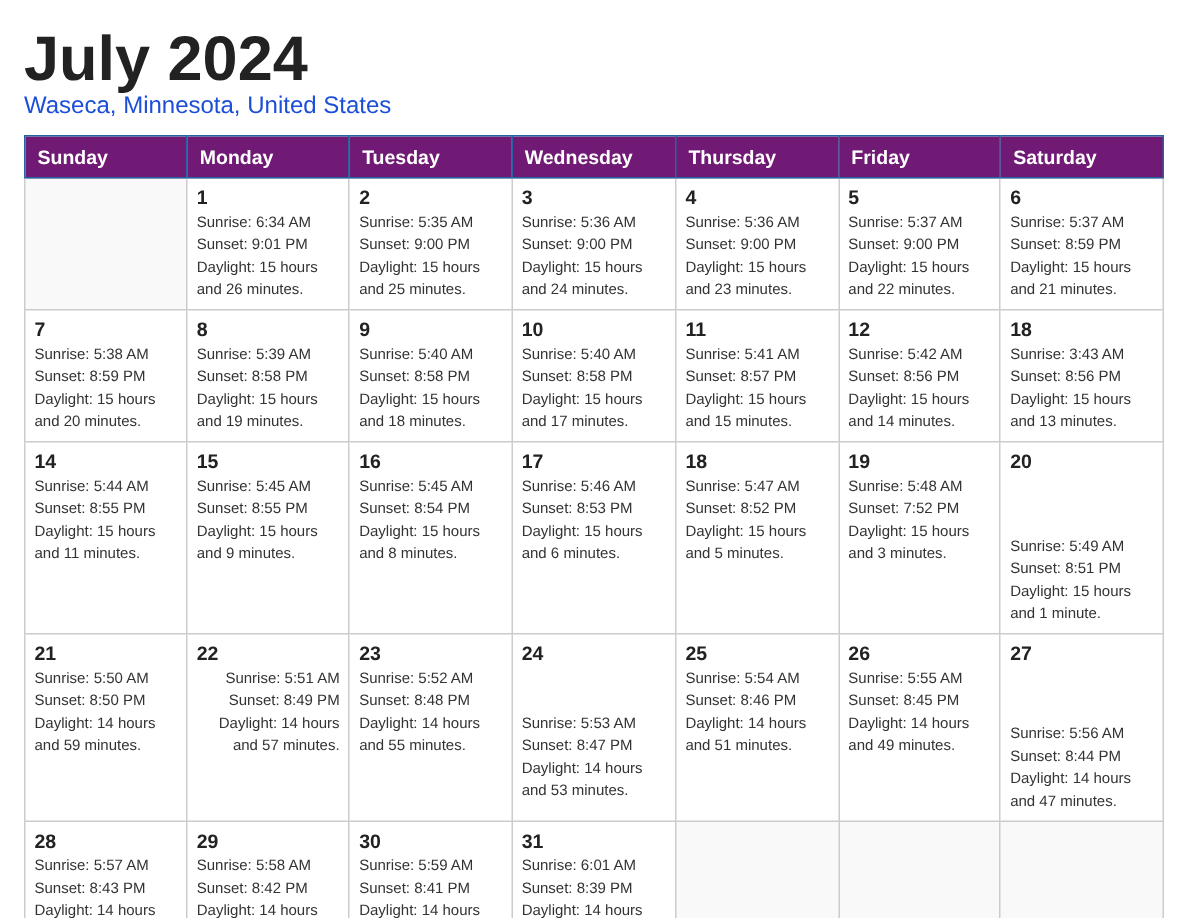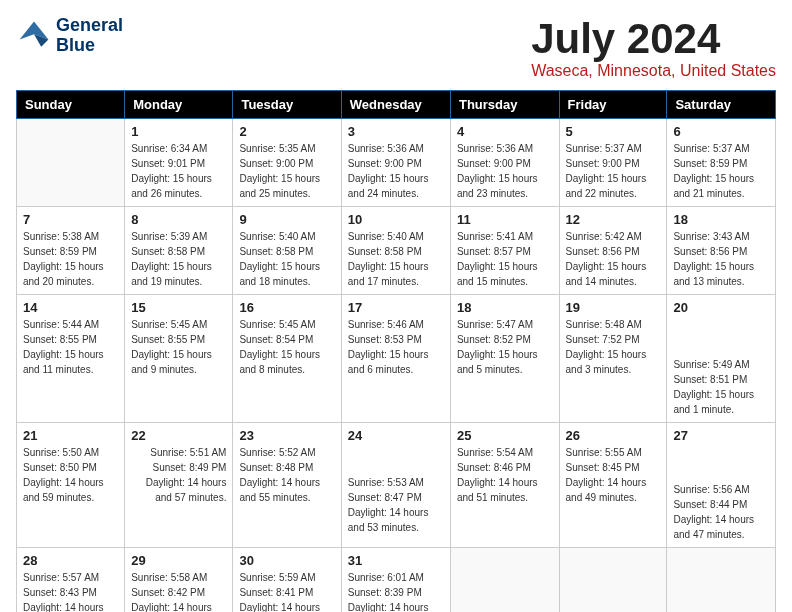--- a/index.html
+++ b/index.html
@@ -35,29 +35,29 @@
       text-align: left;
     }
     .month-title {
       font-size: 42px;
       font-weight: bold;
       color: #222;
       line-height: 1.1;
     }
     .location-title {
       font-size: 16px;
-      color: #b91c1c;
+      color: #1d4ed8;
     }
     .calendar {
       width: 100%;
       border-collapse: collapse;
       border: 1px solid #ccc;
     }
     .calendar th {
-      background-color: #000000;
+      background-color: #701a75;
       color: #fff;
       font-size: 13px;
       font-weight: bold;
       text-align: left;
       padding: 6px 8px;
       border: 1px solid #2563a0;
       margin-left: 24px;
     }
     .calendar td {
       vertical-align: top;
@@ -82,31 +82,20 @@
     .day-info {
       font-size: 10px;
       line-height: 1.5;
       color: #333;
     }
   </style>
 </head>
 <body>
 
 <div class="header">
-  <div class="logo">
-    <svg class="logo-bird" viewBox="0 0 40 40">
-
-      <polygon points="20,4 36,24 20,18 4,24" fill="#2e6da4"></polygon>
-      <polygon points="20,18 36,24 28,32" fill="#1a4a7a"></polygon>
-    </svg>
-    <div class="logo-text">
-      <div>General</div>
-      <div>Blue</div>
-    </div>
-  </div>
   <div class="title-block">
     <div class="month-title">July 2024</div>
     <div class="location-title">Waseca, Minnesota, United States</div>
   </div>
 </div>
 
 <table class="calendar">
   <thead>
     <tr>
     <th>Sunday</th>

